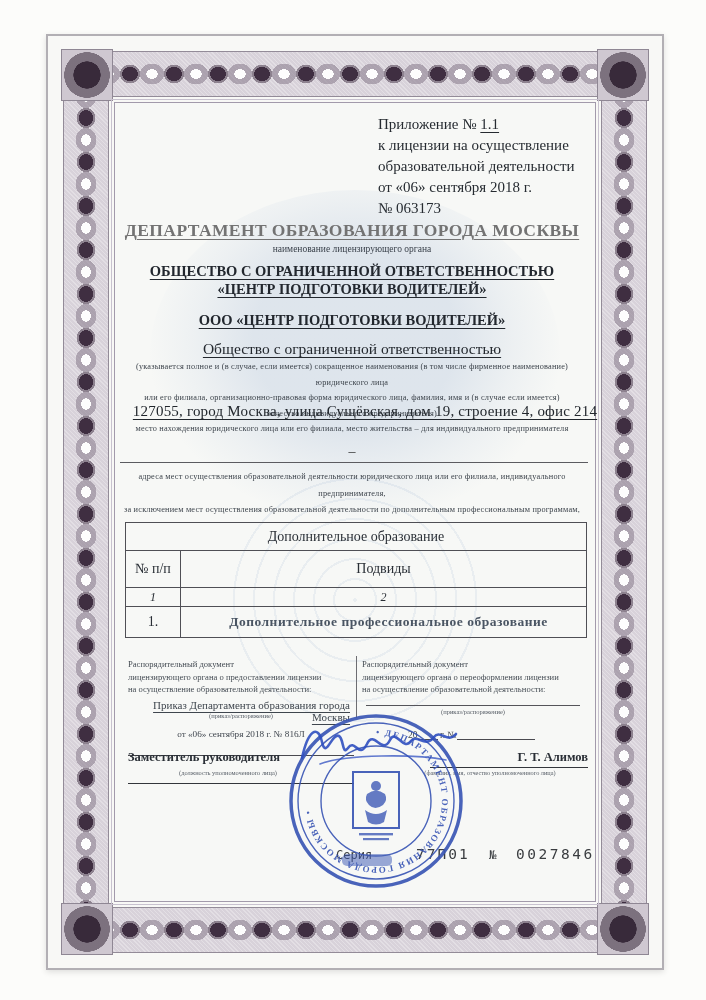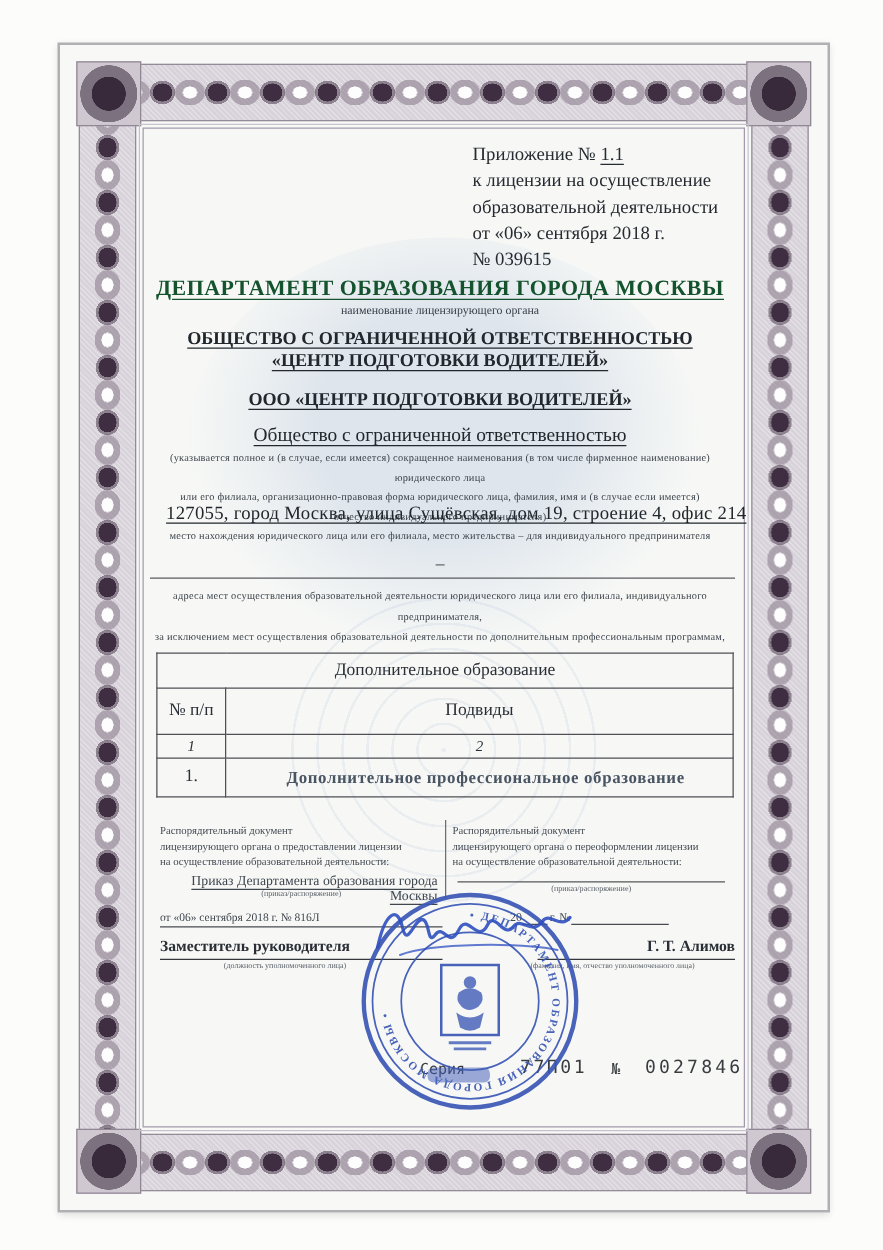--- a/index.html
+++ b/index.html
@@ -41,21 +41,21 @@
        background:radial-gradient(ellipse at 50% 45%, rgba(164,185,214,.30) 0 35%, rgba(164,185,214,.12) 55%, rgba(164,185,214,0) 72%);}
   .wm2{position:absolute;left:225px;top:470px;width:260px;height:260px;border-radius:50%;
        background:repeating-radial-gradient(circle at 50% 50%, rgba(160,182,210,.16) 0 2px, rgba(160,182,210,0) 2px 20px);}
 
   
   .abs{position:absolute;}
   .center-band{left:112px;width:480px;text-align:center;}
   .u{text-decoration:underline;text-underline-offset:3px;text-decoration-thickness:1px;}
   .fineprint{font-size:8.3px;color:#3c434b;letter-spacing:.2px;}
   .appendix{left:378px;top:114px;width:266px;font-size:15px;line-height:21px;color:#262b31;}
-  .doc-title{top:220px;font-size:17.5px;font-weight:700;letter-spacing:.4px;color:#14532d;}
+  .doc-title{top:220px;font-size:17.5px;font-weight:700;letter-spacing:.4px;color:#737373;}
   .cap1{top:244px;font-size:9.5px;color:#39404a;}
   .org1{top:263px;font-size:14.5px;font-weight:700;color:#22272e;}
   .org2{top:281px;font-size:14.5px;font-weight:700;color:#22272e;}
   .org-short{top:312px;font-size:14.5px;font-weight:700;color:#22272e;}
   .legal{top:340px;font-size:15.5px;color:#23282e;}
   .legal-cap{line-height:15.5px;}
   .addr{top:403px;font-size:15px;letter-spacing:.2px;color:#22272d;margin-left:13px;}
   .addr-cap{top:424px;}
   .dash{top:444px;font-size:14px;color:#333;}
   .hr1{left:120px;top:462px;width:468px;border-top:1.5px solid #5b5b60;height:0;}
@@ -74,28 +74,28 @@
 
   
   .ord{font-size:8.6px;line-height:12.5px;color:#454c54;}
   .ord-left{left:128px;top:658px;width:222px;}
   .ord-right{left:362px;top:658px;width:226px;}
   .vdivider{left:356px;top:656px;height:62px;border-left:1px solid #6d6d72;width:0;}
   .ord-doc{left:132px;top:699px;width:218px;text-align:right;font-size:11px;color:#3f464e;}
   .ord-doc-cap{left:132px;top:712px;width:218px;text-align:center;font-size:6.5px;color:#565d66;}
   .blankline{left:366px;top:705px;width:214px;border-bottom:1px solid #55555a;height:0;}
   .ord-right-cap{left:366px;top:708px;width:214px;text-align:center;font-size:6.5px;color:#565d66;}
-  .ord-date-l{left:128px;top:729px;width:226px;text-align:left;font-size:9.2px;color:#40474f;
-    border-bottom:1px solid #4a4a50;padding-bottom:2px;}
+  .ord-date-l{left:128px;top:729px;width:226px;text-align:center;font-size:9.2px;color:#40474f;
+    border-bottom:1px solid #4a4a50;padding-bottom:16px;}
   .ord-date-r{left:408px;top:729px;width:180px;font-size:9.5px;color:#40474f;}
   .useg{display:inline-block;border-bottom:1px solid #4a4a50;height:10px;vertical-align:bottom;}
 
   
   .sig-pos{left:128px;top:750px;width:226px;font-size:12.5px;font-weight:700;color:#2a2f36;
-    border-bottom:1.5px solid #33363b;padding-bottom:2px;}
+    border-bottom:1.5px solid #33363b;padding-bottom:18px;}
   .sig-pos-cap{left:128px;top:769px;width:200px;text-align:center;font-size:6.4px;color:#575e67;}
   .sig-name{left:430px;top:750px;width:158px;text-align:right;font-size:12.5px;font-weight:700;color:#2a2f36;
     border-bottom:1.5px solid #33363b;padding-bottom:2px;}
   .sig-name-cap{left:392px;top:769px;width:196px;text-align:center;font-size:6.3px;color:#575e67;}
 
   
   .series-row{font-family:"DejaVu Sans Mono", monospace;color:#3a3d40;}
   .series-label{left:336px;top:848px;font-size:12px;z-index:1;}
   .series-code{left:416px;top:846px;font-size:14.5px;letter-spacing:2px;z-index:1;}
   .series-no{left:489px;top:848px;font-size:12px;z-index:1;}
@@ -121,21 +121,21 @@
   </div>
 
   <div class="abs wm1"></div>
   <div class="abs wm2"></div>
 
   <div class="abs appendix">
     <div><span>Приложение № </span><span class="u">1.1</span></div>
     <div>к лицензии на осуществление</div>
     <div>образовательной деятельности</div>
     <div>от «06» сентября 2018 г.</div>
-    <div>№ 039615</div>
+    <div>№ 063173</div>
   </div>
 
   <div class="abs center-band doc-title u">ДЕПАРТАМЕНТ ОБРАЗОВАНИЯ ГОРОДА МОСКВЫ</div>
   <div class="abs center-band cap1">наименование лицензирующего органа</div>
 
   <div class="abs center-band org1 u">ОБЩЕСТВО С ОГРАНИЧЕННОЙ ОТВЕТСТВЕННОСТЬЮ</div>
   <div class="abs center-band org2 u">«ЦЕНТР ПОДГОТОВКИ ВОДИТЕЛЕЙ»</div>
   <div class="abs center-band org-short u">ООО «ЦЕНТР ПОДГОТОВКИ ВОДИТЕЛЕЙ»</div>
   <div class="abs center-band legal u">Общество с ограниченной ответственностью</div>
   <div class="abs center-band fineprint legal-cap" style="top:359px;">

